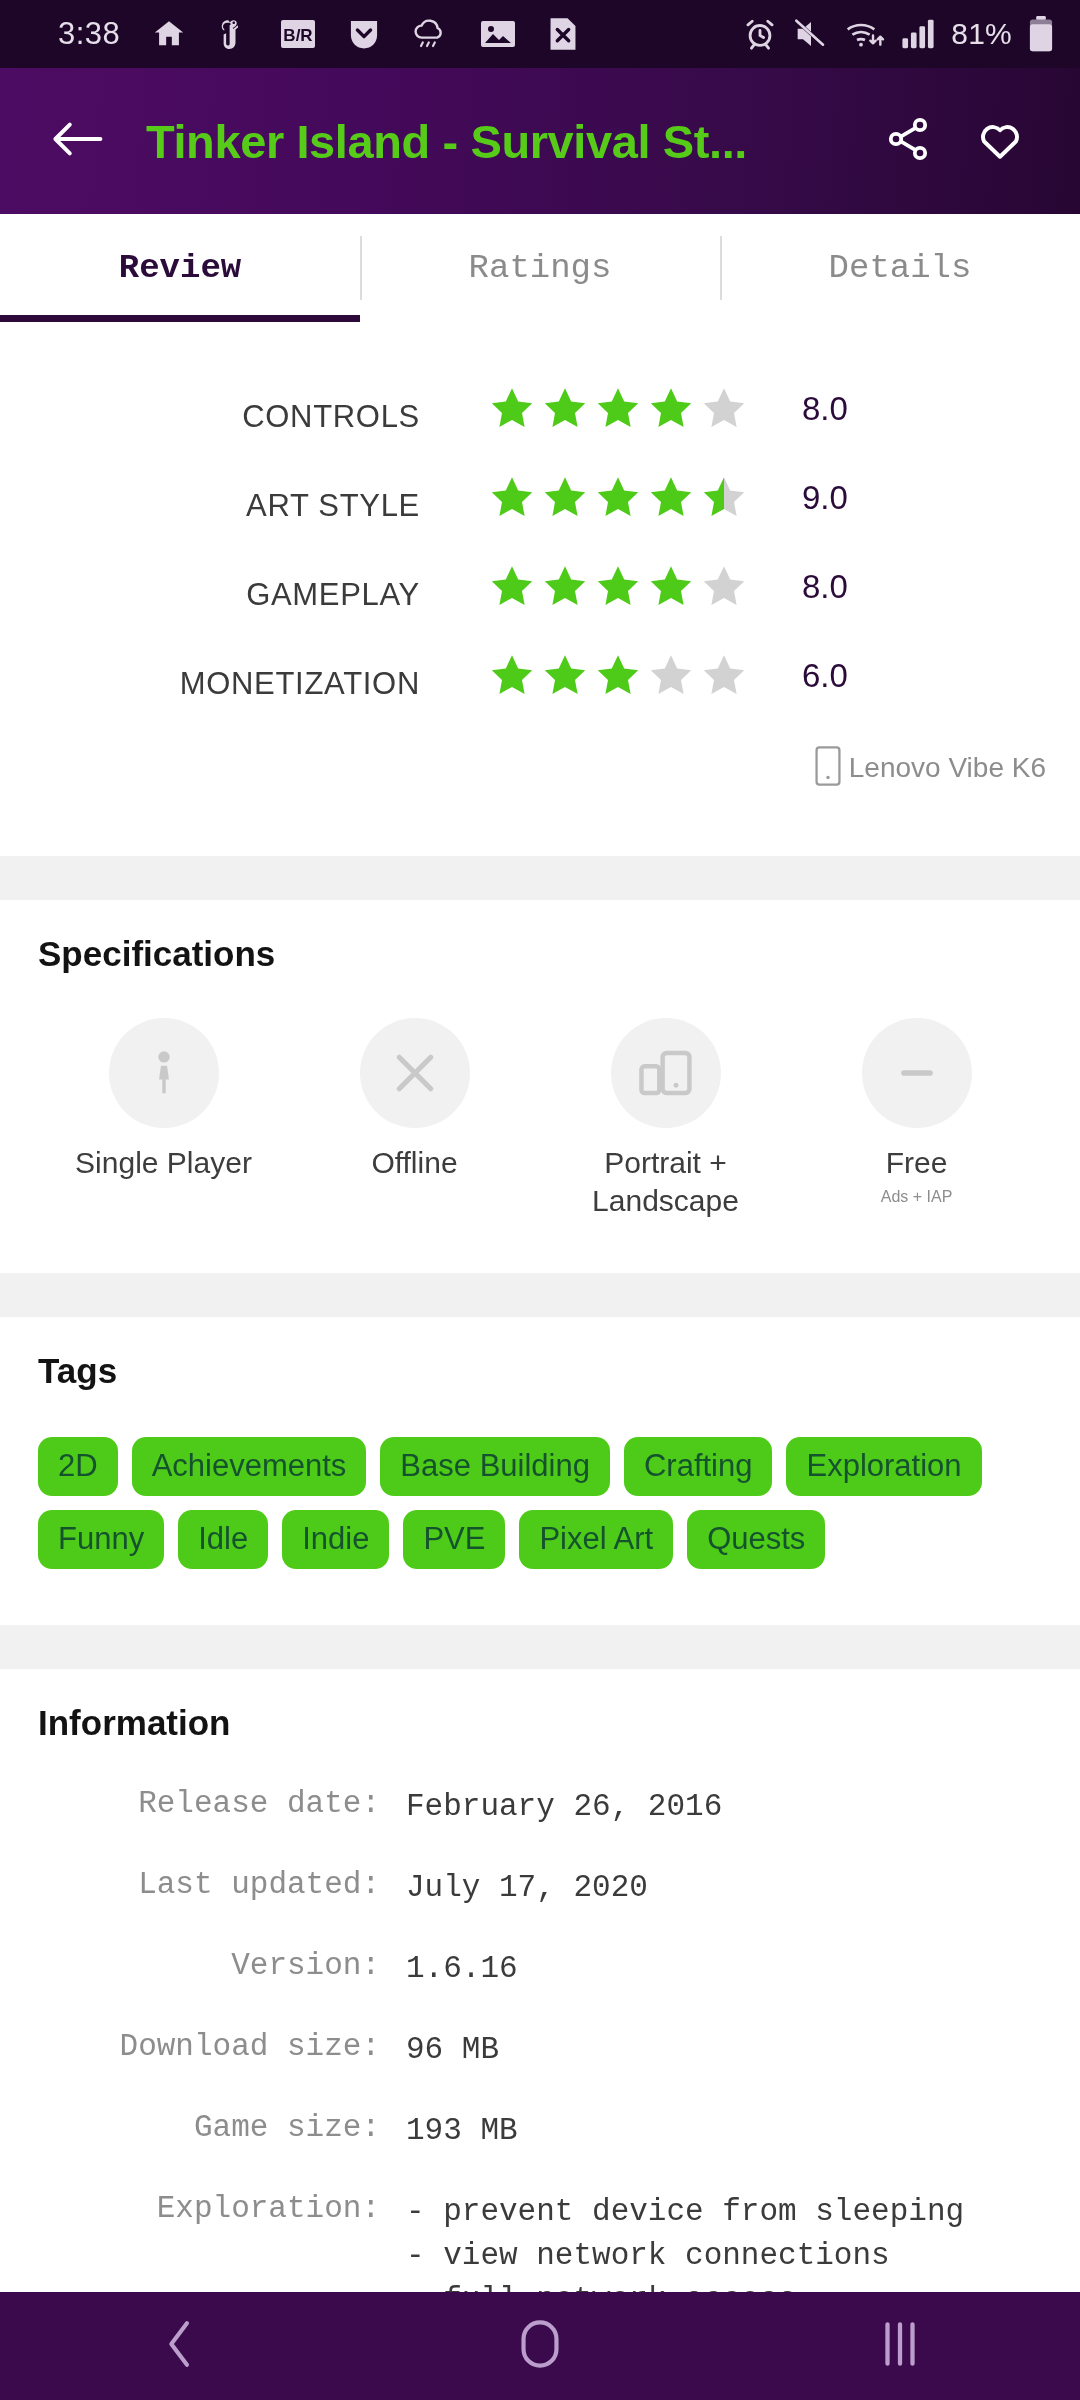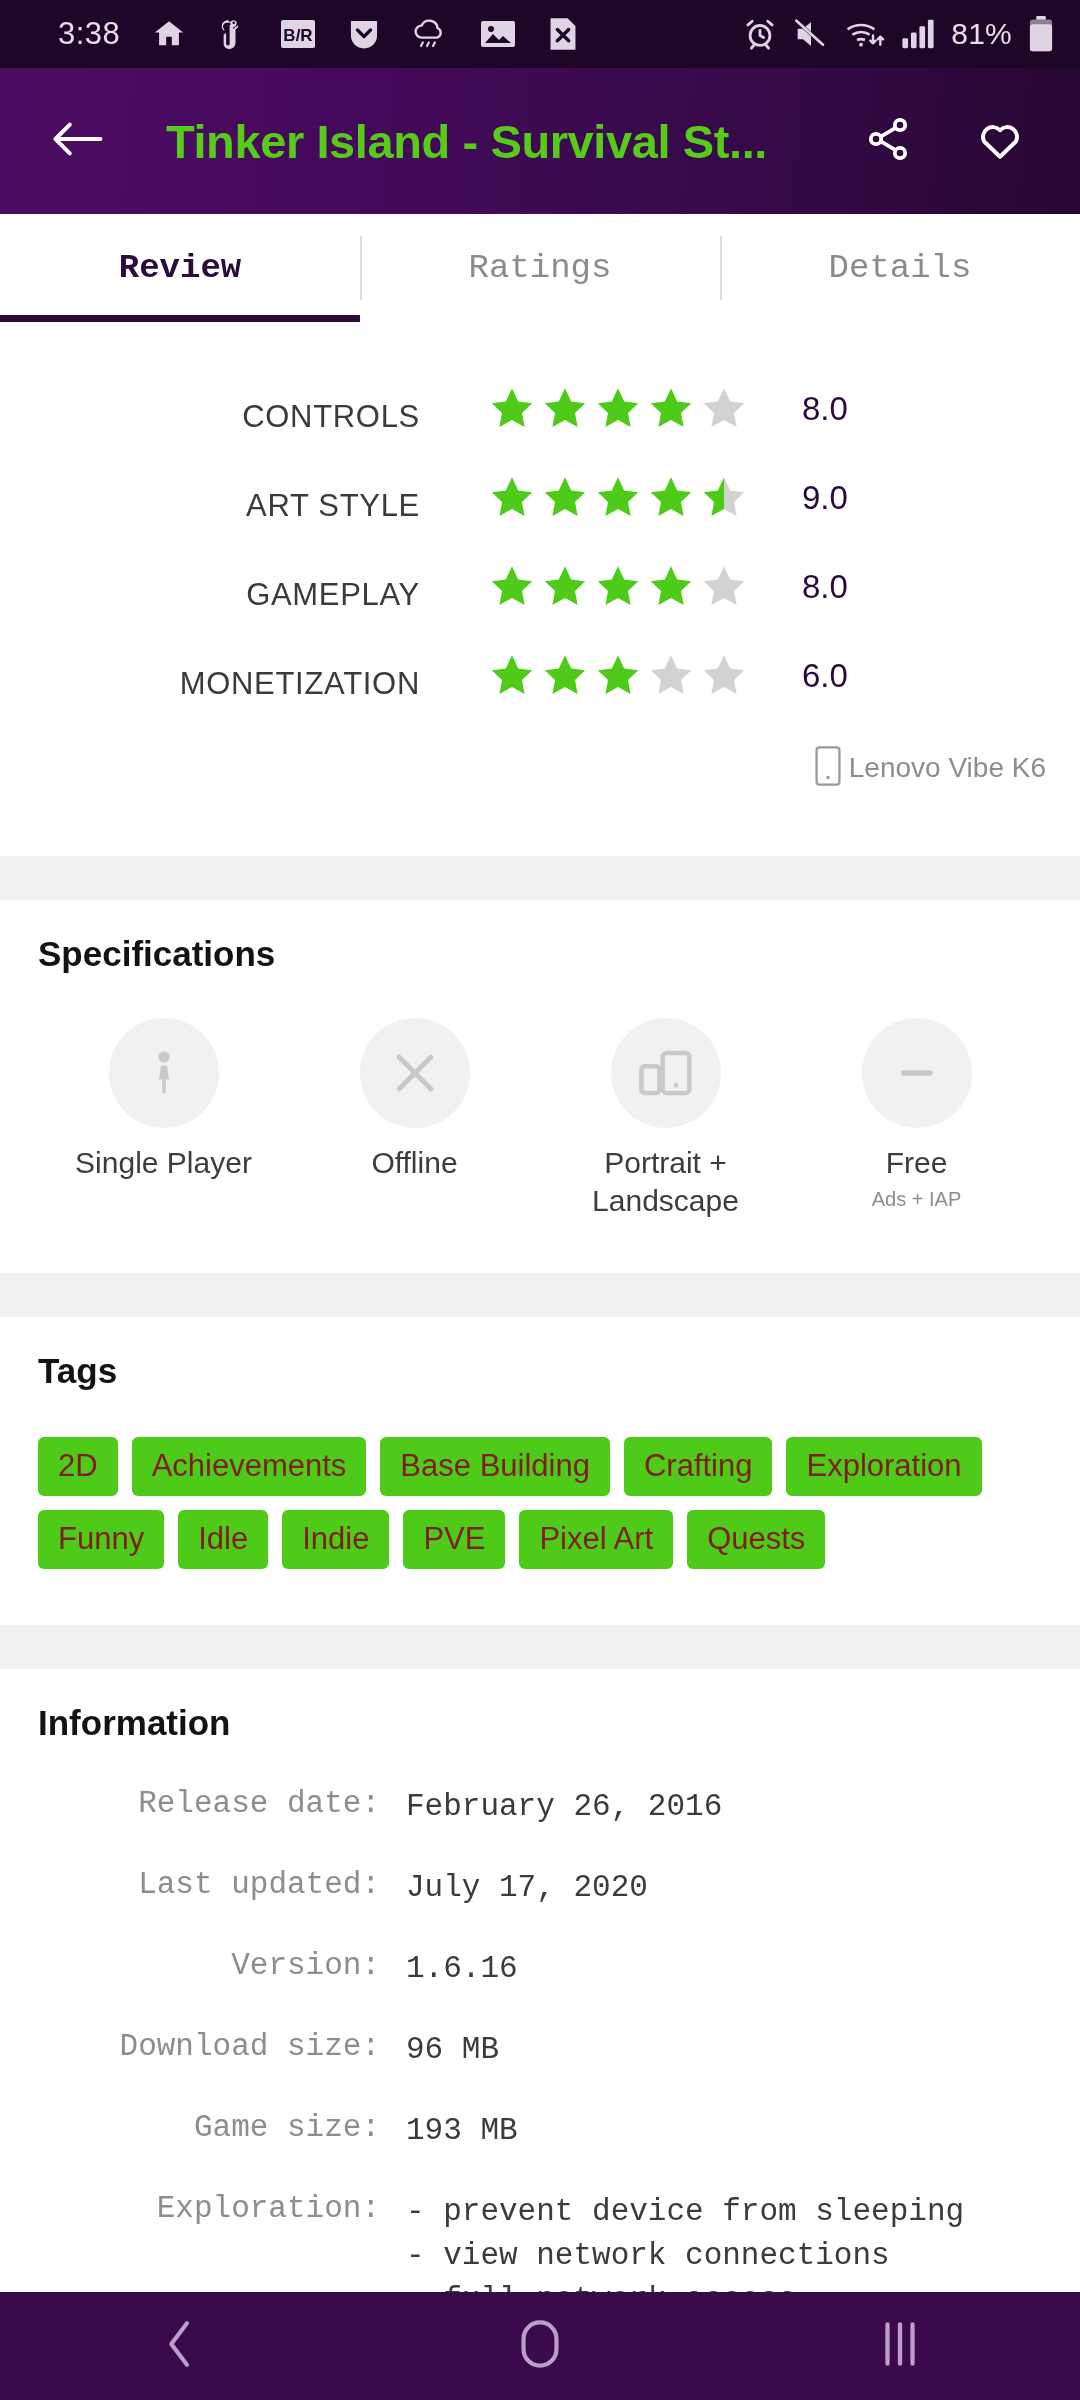--- a/index.html
+++ b/index.html
@@ -20,21 +20,21 @@
   .status-left { display:flex; align-items:center; gap:32px; flex:1; }
   .status-time { font-size:31px; letter-spacing:0.5px; color:#e6dfea; }
   .status-right { display:flex; align-items:center; gap:16px; }
   .sb-icon { display:inline-flex; align-items:center; justify-content:center; }
   .battery-pct { font-size:30px; color:#e6dfea; letter-spacing:0.2px; }
 
   
   .app-bar {
     height:146px;
     background:linear-gradient(95deg,#4d0c63 0%,#44095a 35%,#350a47 72%,#270633 100%);
-    display:flex; align-items:center; padding:0 34px;gap:20px;
+    display:flex; align-items:center; padding:0 34px;
   }
   .back-btn { width:86px; height:86px; display:flex; align-items:center; justify-content:center; flex:0 0 auto; }
   .app-title {
     flex:1; color:#56cc19; font-size:47px; font-weight:bold;
     margin-left:26px; white-space:nowrap; overflow:hidden;
     letter-spacing:-0.4px;
   }
   .appbar-action { width:92px; height:92px; display:flex; align-items:center; justify-content:center; flex:0 0 auto; }
 
   
@@ -74,27 +74,27 @@
 
   .specs-grid { display:flex; padding:44px 0 52px; }
   .spec-item { flex:1; display:flex; flex-direction:column; align-items:center; }
   .spec-circle {
     width:110px; height:110px; border-radius:50%; background:#f1f1f1;
     display:flex; align-items:center; justify-content:center;
   }
   .spec-label {
     margin-top:16px; font-size:30px; color:#3d3d3d; text-align:center; line-height:1.28;
   }
-  .spec-sub { margin-top:6px; font-size:20px; color:#8d8d8d; text-align:center; }
+  .spec-sub { margin-top:6px; font-size:16px; color:#8d8d8d; text-align:center; }
 
   
   .tags-wrap { display:flex; flex-wrap:wrap; gap:14px; padding:46px 0 56px; }
   .tag {
-    background:#4ecb18; color:#7f1d1d; font-size:31px;
-    padding:13px 20px 15px; border-radius:6px; line-height:1;
+    background:#4ecb18; color:#14532d; font-size:31px;
+    padding:13px 20px 15px; border-radius:14px; line-height:1;
   }
 
   
   .info-list { padding:42px 0 16px; }
   .info-row { display:flex; align-items:flex-start; margin-bottom:37px;font-family:Liberation Mono, monospace; }
   .info-label {
     width:342px; text-align:right; font-size:31px; color:#8d8d8d; flex:0 0 auto;
     padding-top:1px;
   }
   .info-value { font-size:31px; color:#3b3b3b; margin-left:26px; line-height:1.42; }

